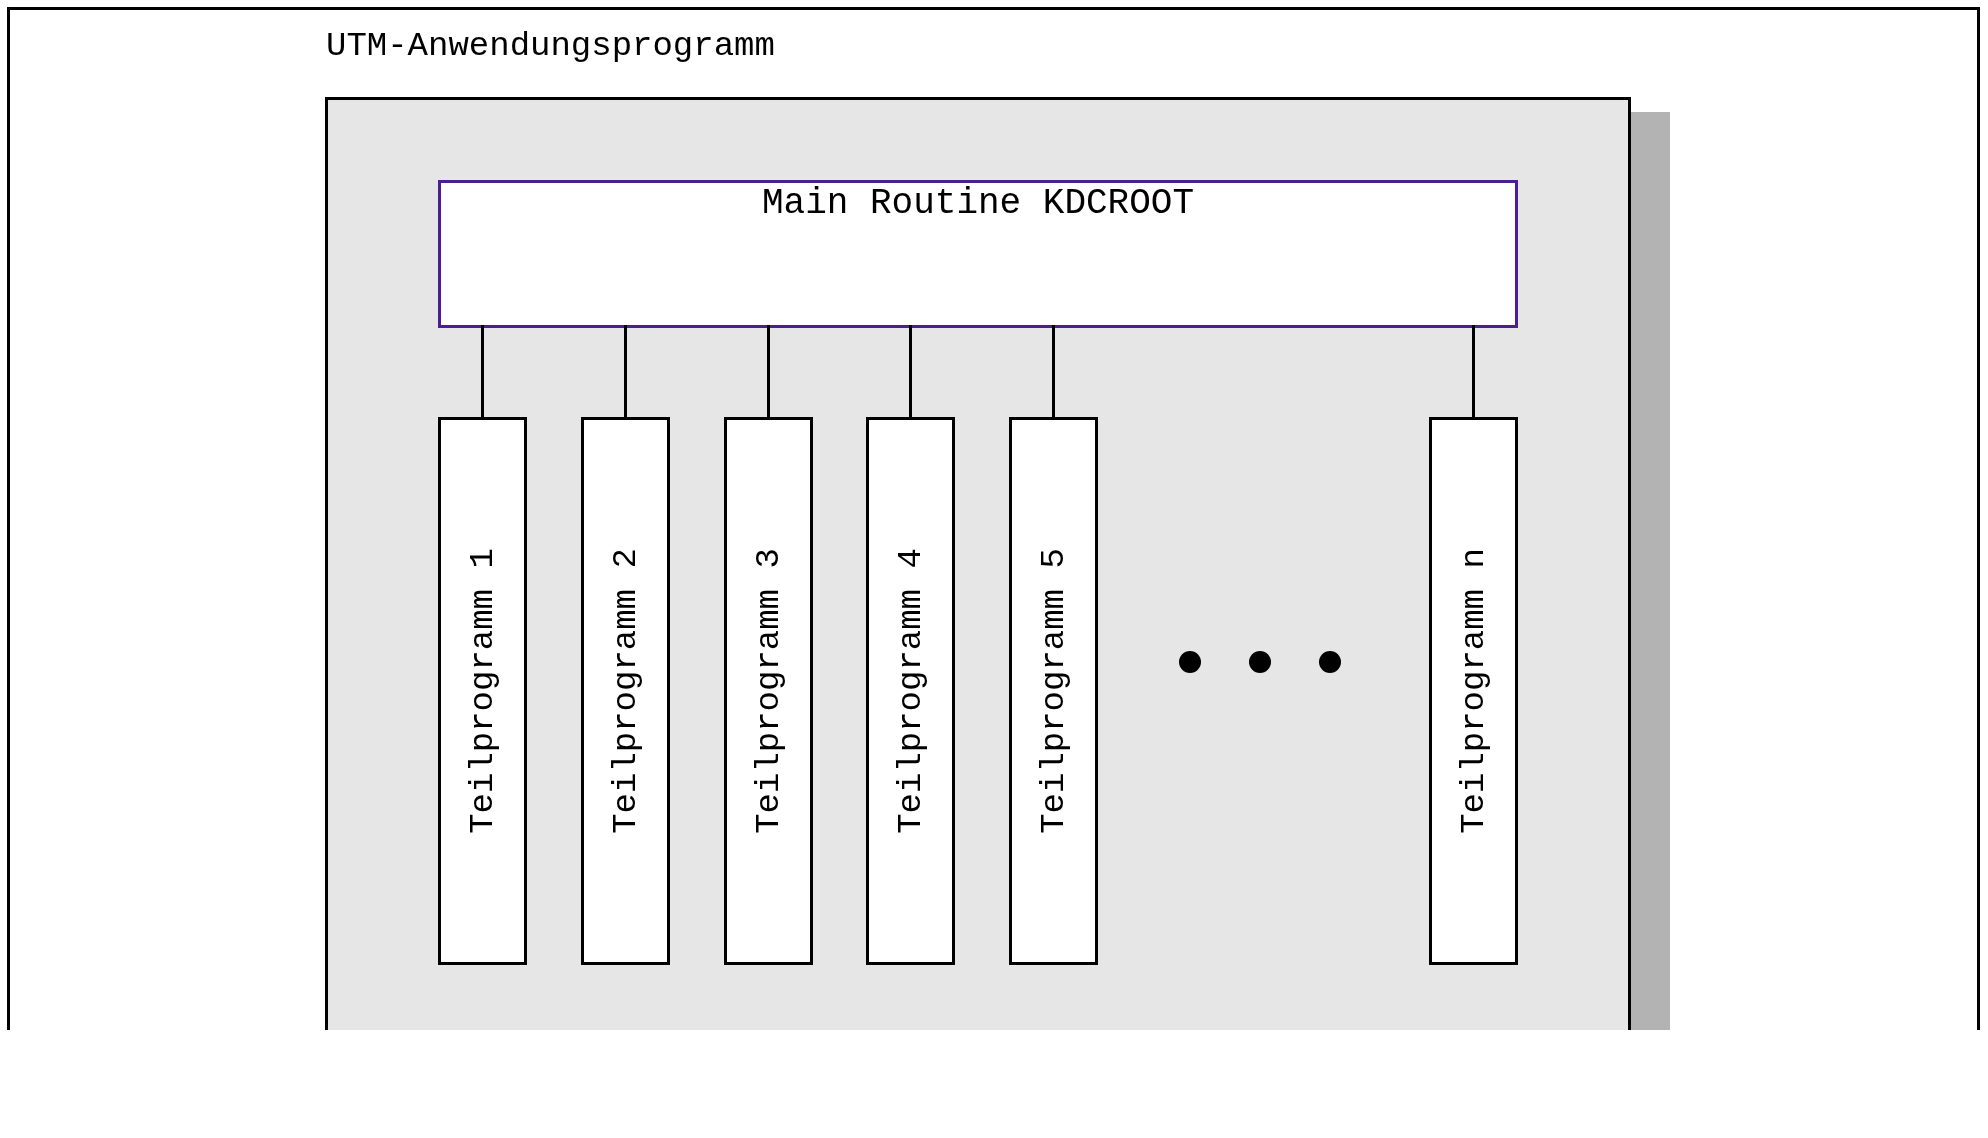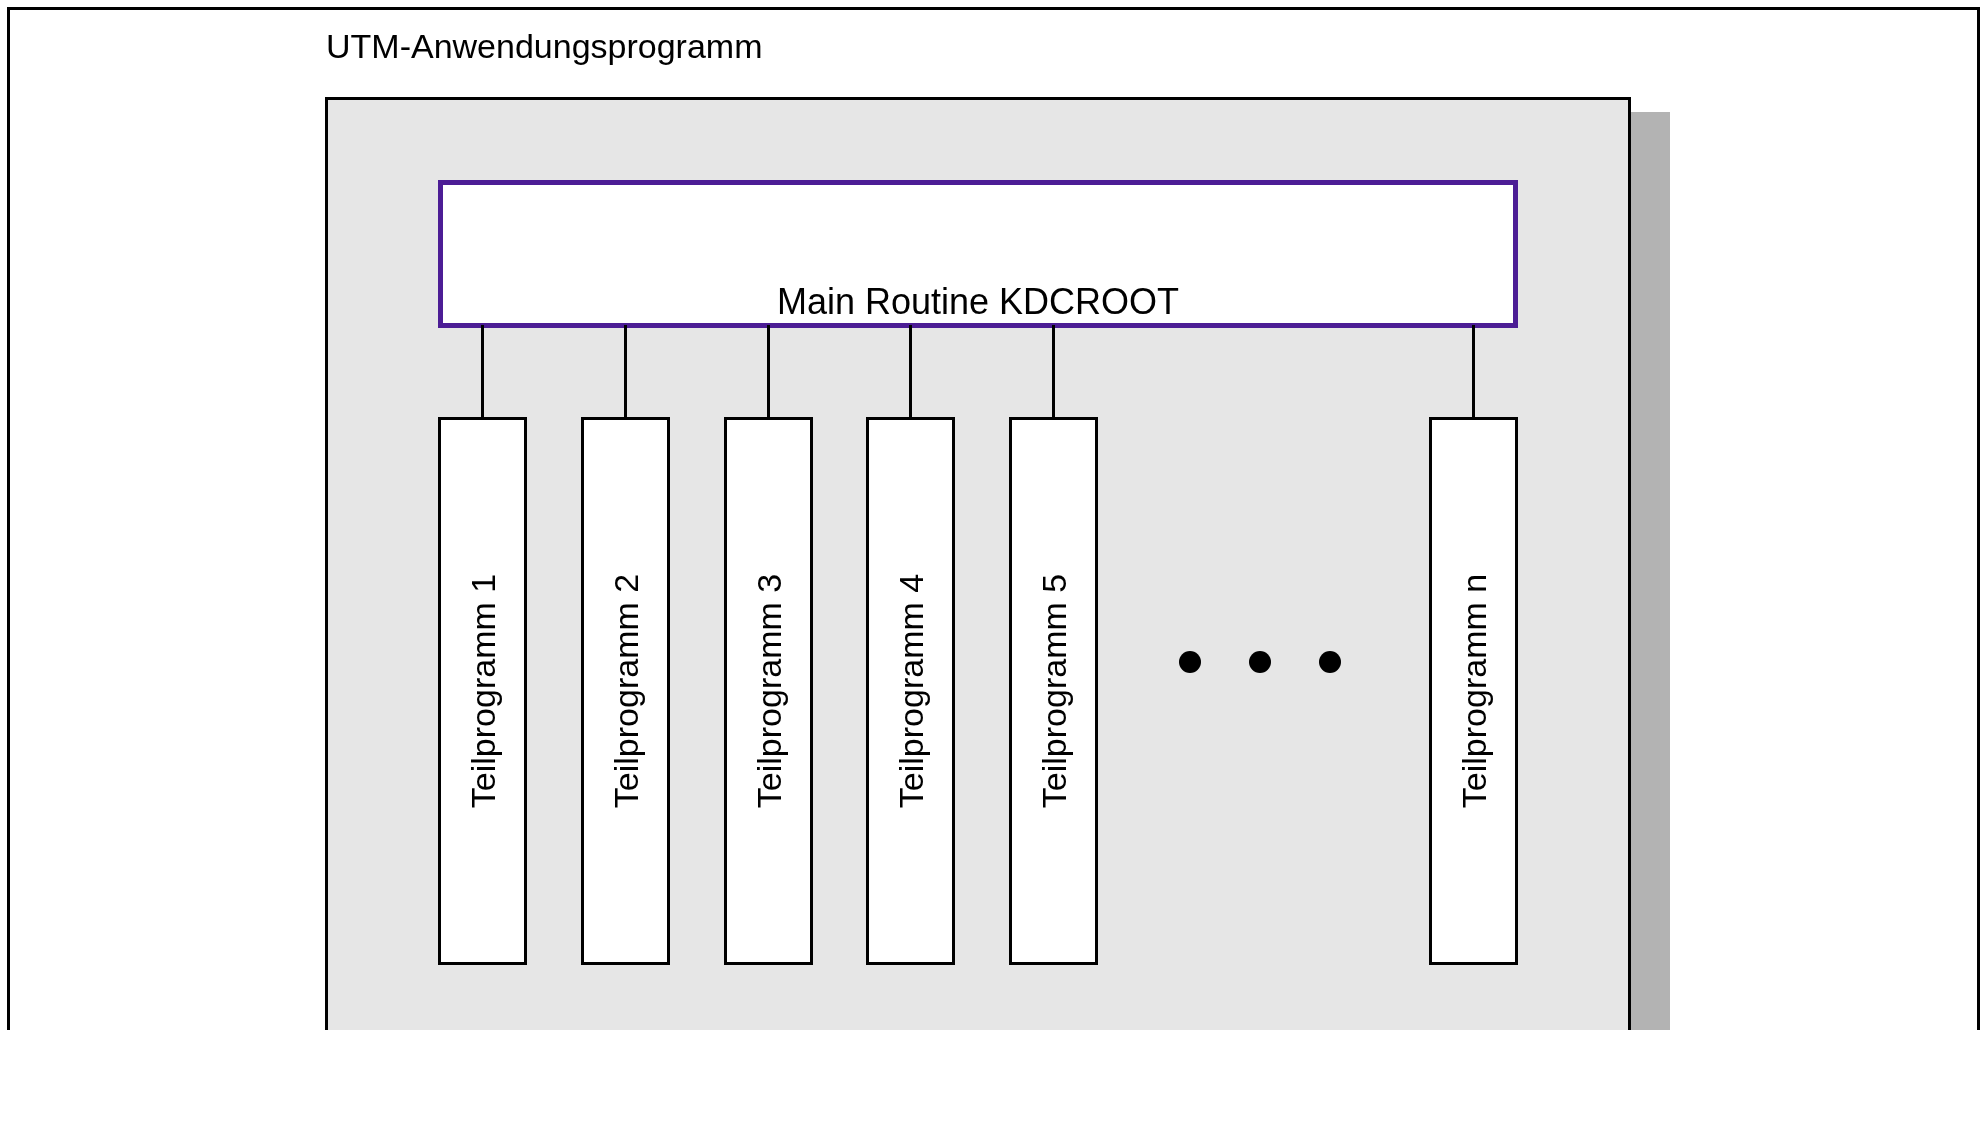--- a/index.html
+++ b/index.html
@@ -5,21 +5,21 @@
   html, body {
     margin: 0;
     padding: 0;
     background: #ffffff;
   }
   #stage {
     position: relative;
     width: 1988px;
     height: 1030px;
     background: #ffffff;
-    font-family: Liberation Sans, sans-serif;
+    font-family: Liberation Mono, monospace;
     overflow: hidden;
   }
 
   
   #outer-frame {
     position: absolute;
     left: 7px;
     top: 7px;
     width: 1973px;
     height: 1123px;
@@ -62,24 +62,24 @@
   }
 
   
   #main-routine-box {
     position: absolute;
     left: 438px;
     top: 180px;
     width: 1080px;
     height: 148px;
     background: #ffffff;
-    border: 5px solid #4c1d95;
+    border: 3px solid #4c1d95;
     box-sizing: border-box;
     display: flex;
-    align-items: flex-end;
+    align-items: flex-start;
     justify-content: center;
   }
   #main-routine-box .label {
     font-size: 36px;
     color: #000000;
     white-space: nowrap;
   }
 
   
   .connector {

